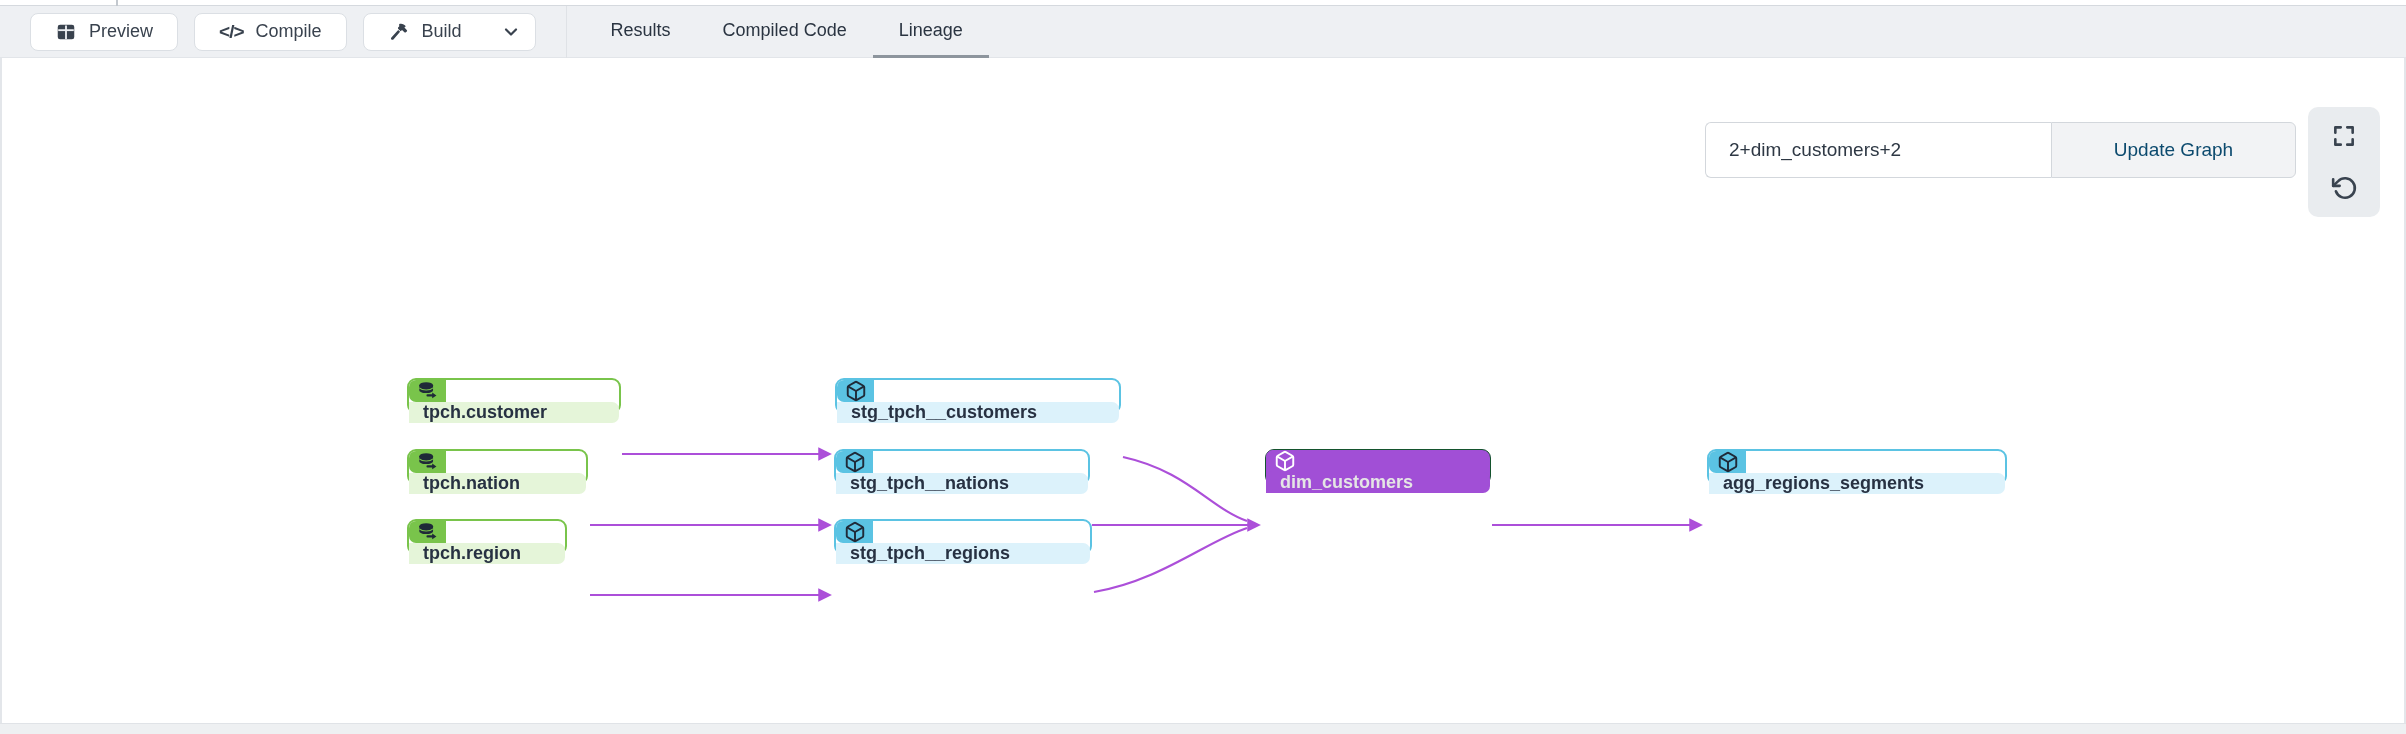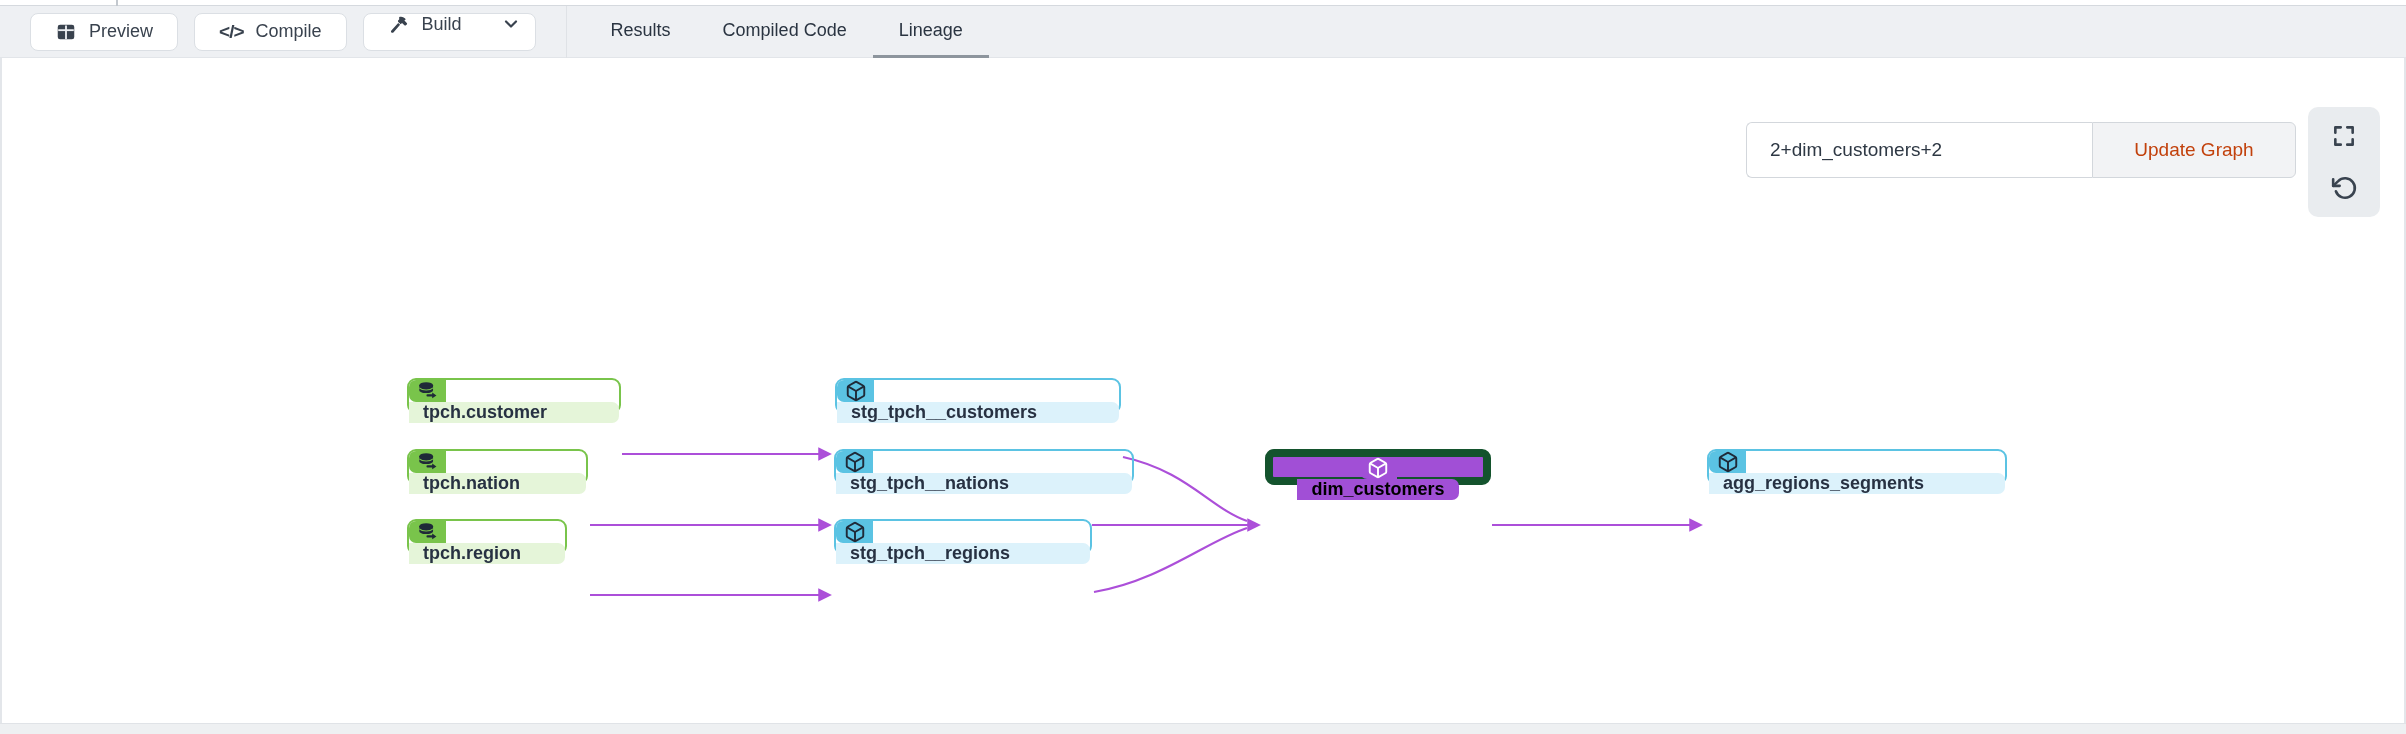--- a/index.html
+++ b/index.html
@@ -9,21 +9,21 @@
   
   .topstrip { height:6px; background:#fff; border-bottom:1px solid #d5d9de; position:relative; }
   .topstrip .tick { position:absolute; left:116px; top:0; width:2px; height:6px; background:#c3c8ce; }
 
   
   .toolbar { height:52px; background:#eef0f3; border-bottom:1px solid #e2e5e9;
     display:flex; align-items:center; padding-left:30px; }
   .tb-btn { display:flex; align-items:center; gap:12px; background:#fff;
     border:1px solid #dbdfe4; border-radius:8px; height:38px; padding:0 24px;
     font-size:18px; font-weight:500; color:#39424e; margin-right:16px; cursor:pointer; }
-  .tb-group { display:flex; align-items:flex-start; background:#fff; border:1px solid #dbdfe4;
+  .tb-group { display:flex; align-items:center; background:#fff; border:1px solid #dbdfe4;
     border-radius:8px; height:38px; margin-right:16px; overflow:hidden; }
   .tb-group .main { display:flex; align-items:center; gap:12px; padding:0 24px;
     font-size:18px; font-weight:500; color:#39424e; cursor:pointer; }
   .tb-group .sep { width:1px; background:#dbdfe4; }
   .tb-group .caret { width:48px; display:flex; align-items:center; justify-content:center; cursor:pointer; }
   .tb-icon { width:22px; height:22px; display:block; }
   .code-glyph { font-weight:bold; font-size:19px; color:#39424e; letter-spacing:-1px; }
 
   .toolbar-divider { width:1px; height:52px; background:#dfe2e6; margin-left:14px; }
 
@@ -33,22 +33,22 @@
   .tab.active { border-bottom-color:#8d959d; }
 
   
   .canvas { position:relative; height:665px; background:#fff;
     border-left:2px solid #e3e6ea; border-right:2px solid #e3e6ea; }
 
   .selector-group { position:absolute; top:64px; right:108px; display:flex; height:56px; }
   .selector-input { width:346px; height:56px; border:1px solid #d3d7dc; border-right:none;
     border-radius:6px 0 0 6px; background:#fff; padding:0 23px; font-size:19px; color:#2e3844;
     font-family:"Liberation Sans","DejaVu Sans",sans-serif; outline:none; }
-  .update-btn { width:204px; height:56px; border:1px solid #d3d7dc; border-radius:0 6px 6px 0;
-    background:#f2f3f5; font-size:19px; color:#c2410c; cursor:pointer;
+  .update-btn { width:245px; height:56px; border:1px solid #d3d7dc; border-radius:0 6px 6px 0;
+    background:#f2f3f5; font-size:19px; color:#0c4a6e; cursor:pointer;
     font-family:"Liberation Sans","DejaVu Sans",sans-serif; }
 
   .zoom-panel { position:absolute; top:49px; right:24px; width:72px; height:110px;
     background:#e9ecef; border-radius:10px; display:flex; flex-direction:column;
     align-items:center; justify-content:space-evenly; }
   .zp-btn { width:44px; height:44px; display:flex; align-items:center; justify-content:center;
     cursor:pointer; background:transparent; border:none; }
   .zp-btn svg { width:26px; height:26px; }
 
   
@@ -65,21 +65,21 @@
   .node svg { width:22px; height:22px; display:block; }
 
   .node.source { border:2px solid #79c44b; }
   .node.source .icon-box { background:#79c44b; }
   .node.source .label { background:#e5f5d9; }
 
   .node.model { border:2px solid #5bc3e3; }
   .node.model .icon-box { background:#5bc3e3; }
   .node.model .label { background:#dcf2fb; }
 
-  .node.selected { border:8px solid #14532d; background:#a14fd6; color:#000000;align-items:center; }
+  .node.selected { border:1px solid #14532d; background:#a14fd6; color:#e5e5e5; }
   .node.selected .icon-box { background:#a14fd6; }
   .node.selected .label { background:#a14fd6; }
 
   
   .bottomstrip { height:11px; background:#eef0f2; border-top:1px solid #e0e3e7; }
 </style>
 </head>
 <body>
 
 <div class="topstrip">
@@ -218,21 +218,21 @@
     <span class="icon-box">
       <svg viewBox="0 0 24 24" fill="none" stroke="#1f2a38" stroke-width="2.1" stroke-linejoin="round">
         <path d="M21 16V8a2 2 0 0 0-1-1.73l-7-4a2 2 0 0 0-2 0l-7 4A2 2 0 0 0 3 8v8a2 2 0 0 0 1 1.73l7 4a2 2 0 0 0 2 0l7-4A2 2 0 0 0 21 16z"></path>
         <polyline points="3.3 7 12 12 20.7 7"></polyline>
         <line x1="12" y1="22" x2="12" y2="12"></line>
       </svg>
     </span>
     <span class="label">stg_tpch__customers</span>
   </div>
 
-  <div class="node model" style="left:832px; top:391px; width:300px;">
+  <div class="node model" style="left:832px; top:391px; width:256px;">
     <span class="icon-box">
       <svg viewBox="0 0 24 24" fill="none" stroke="#1f2a38" stroke-width="2.1" stroke-linejoin="round">
         <path d="M21 16V8a2 2 0 0 0-1-1.73l-7-4a2 2 0 0 0-2 0l-7 4A2 2 0 0 0 3 8v8a2 2 0 0 0 1 1.73l7 4a2 2 0 0 0 2 0l7-4A2 2 0 0 0 21 16z"></path>
         <polyline points="3.3 7 12 12 20.7 7"></polyline>
         <line x1="12" y1="22" x2="12" y2="12"></line>
       </svg>
     </span>
     <span class="label">stg_tpch__nations</span>
   </div>
 

